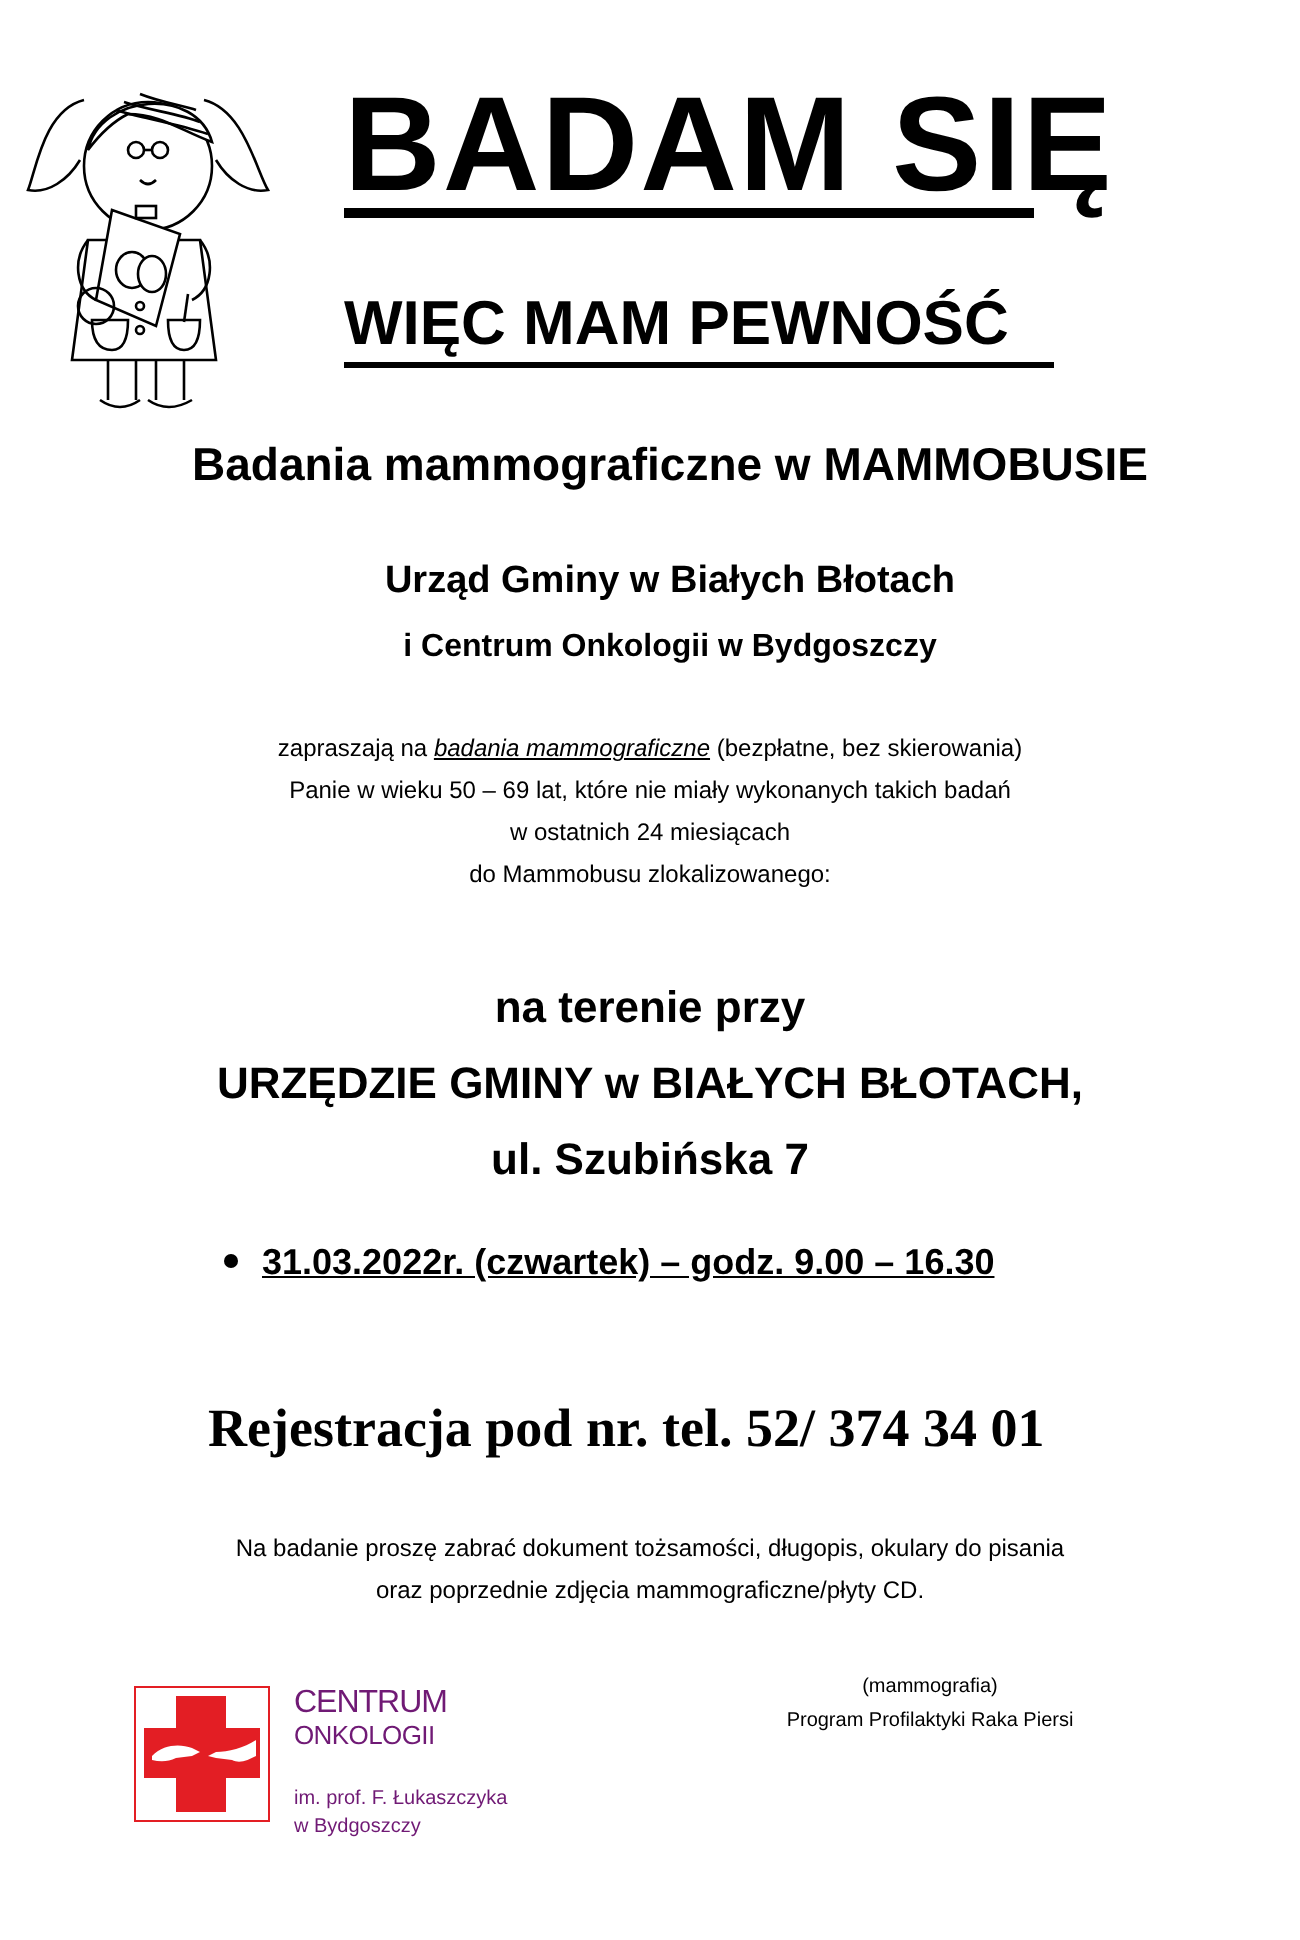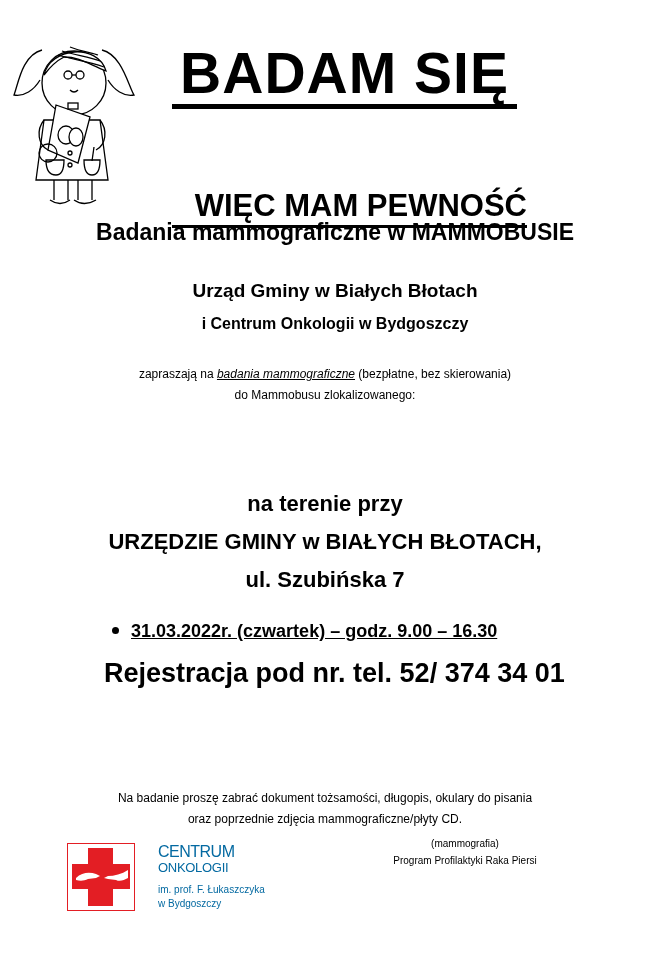--- a/index.html
+++ b/index.html
@@ -2,55 +2,55 @@
 <html><head>
 <meta charset="utf-8">
 <style>
   html, body { margin:0; padding:0; background:#ffffff; }
   body { width:650px; height:970px; position:relative; overflow:hidden;
          font-family:"DejaVu Sans", "Liberation Sans", sans-serif; color:#000; }
   .abs { position:absolute; }
   .center { text-align:center; left:0; width:650px; }
   .u { text-decoration:underline; }
 
-  #title { top:42px; left:172px; width:345px; font-size:57px; font-weight:bold;
+  #title { top:42px; left:172px; width:345px; font-size:67px; font-weight:bold;
            letter-spacing:1px; white-space:nowrap; line-height:62px;
            border-bottom:5px solid #000; height:62px; text-align:center;
            font-family:"Liberation Sans", sans-serif; }
   #subtitle { top:143px; left:172px; width:355px; font-size:31px; font-weight:bold;
-              white-space:nowrap; line-height:38px; text-align:right;
+              white-space:nowrap; line-height:38px; text-align:left;
               border-bottom:3px solid #000; height:38px;
-              font-family:"Liberation Sans", sans-serif;margin-top:44px; }
+              font-family:"Liberation Sans", sans-serif; }
   #headline { top:217px; font-size:23px; font-weight:bold; line-height:30px; left:10px;
               font-family:"Liberation Sans", sans-serif; }
   #org1 { top:278px; font-size:19px; font-weight:bold; line-height:26px; left:10px;
           font-family:"Liberation Sans", sans-serif; }
   #org2 { top:313px; font-size:16px; font-weight:bold; line-height:22px; left:10px;
           font-family:"Liberation Sans", sans-serif; }
   .small { font-size:12px; line-height:21px; font-family:"Liberation Sans", sans-serif; }
   #invite { top:364px; }
   .loc { font-size:22px; font-weight:bold; line-height:38px; font-family:"Liberation Sans", sans-serif; }
   #loc { top:485px; }
   #datebox { top:618px; left:112px; width:480px; font-size:18px; font-weight:bold;
              white-space:nowrap; font-family:"Liberation Sans", sans-serif; line-height:26px; }
   #datebox .bullet { display:inline-block; width:7px; height:7px; border-radius:50%;
                      background:#000; margin-right:12px; vertical-align:middle; position:relative; top:-2px; }
-  #reg { top:655px; left:104px; font-size:27px; font-weight:bold; white-space:nowrap;
-         font-family:Liberation Sans, sans-serif; line-height:36px; }
-  #note { top:788px;text-align:center; }
+  #reg { top:696px; left:104px; font-size:27px; font-weight:bold; white-space:nowrap;
+         font-family:Liberation Serif, serif; line-height:36px; }
+  #note { top:764px;text-align:center; }
   #logo { top:843px; left:67px; width:240px; height:70px; }
   #logo .cross-box { position:absolute; left:0; top:0; width:66px; height:66px;
                      border:1px solid #e31e24; background:#fff; }
   #logo .cross-v { position:absolute; left:20px; top:4px; width:25px; height:58px; background:#e31e24; }
   #logo .cross-h { position:absolute; left:4px; top:20px; width:58px; height:25px; background:#e31e24; }
   #logo .hands { position:absolute; left:6px; top:22px; }
-  #logo .txt { position:absolute; left:91px; top:0; font-family:"Liberation Sans", sans-serif; color:#0369a1; }
+  #logo .txt { position:absolute; left:80px; top:0; font-family:"Liberation Sans", sans-serif; color:#701a75; }
   #logo .l1 { font-size:16px; line-height:17px; letter-spacing:-0.5px; }
   #logo .l2 { font-size:13px; line-height:16px; letter-spacing:-0.3px; }
-  #logo .l3 { font-size:10px; line-height:15px; margin-top:6px; }
+  #logo .l3 { font-size:10px; line-height:15px; margin-top:16px; }
   #logo .l4 { font-size:10px; line-height:14px; }
   #program { top:835px; left:370px; width:190px; text-align:center; font-size:10px;
              line-height:17px; font-family:"Liberation Sans", sans-serif; }
   #doctor { top:35px; left:10px; width:128px; height:180px; }
 </style>
 </head>
 <body>
 
 <div id="doctor" class="abs">
   <svg width="128" height="180" viewBox="0 0 128 180" fill="none" stroke="#000" stroke-width="1.3">
@@ -99,20 +99,22 @@
 <div id="title" class="abs">BADAM SIĘ</div>
 <div id="subtitle" class="abs">WIĘC MAM PEWNOŚĆ</div>
 
 <div id="headline" class="abs center">Badania mammograficzne w MAMMOBUSIE</div>
 
 <div id="org1" class="abs center">Urząd Gminy w Białych Błotach</div>
 <div id="org2" class="abs center">i Centrum Onkologii w Bydgoszczy</div>
 
 <div id="invite" class="abs center small">
   <div><span>zapraszają na </span><i class="u">badania mammograficzne</i><span> (bezpłatne, bez skierowania)</span></div>
+  <div>Panie w wieku 50 – 69 lat, które nie miały wykonanych takich badań</div>
+  <div>w ostatnich 24 miesiącach</div>
   <div>do Mammobusu zlokalizowanego:</div>
 </div>
 
 <div id="loc" class="abs center loc">
   <div>na terenie przy</div>
   <div>URZĘDZIE GMINY w BIAŁYCH BŁOTACH,</div>
   <div>ul. Szubińska 7</div>
 </div>
 
 <div id="datebox" class="abs">

